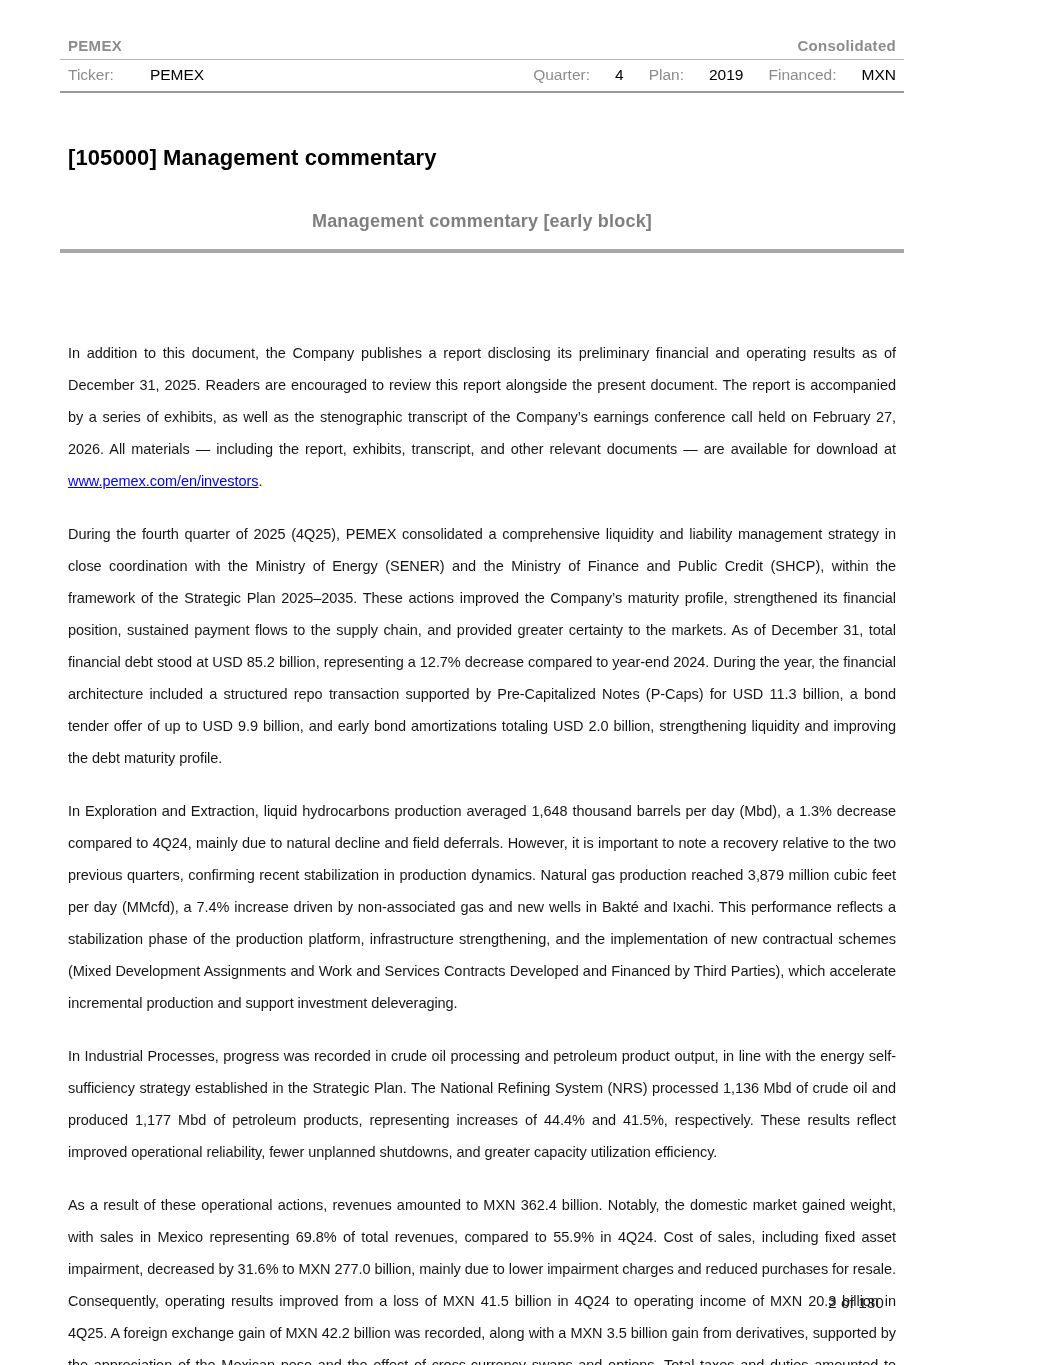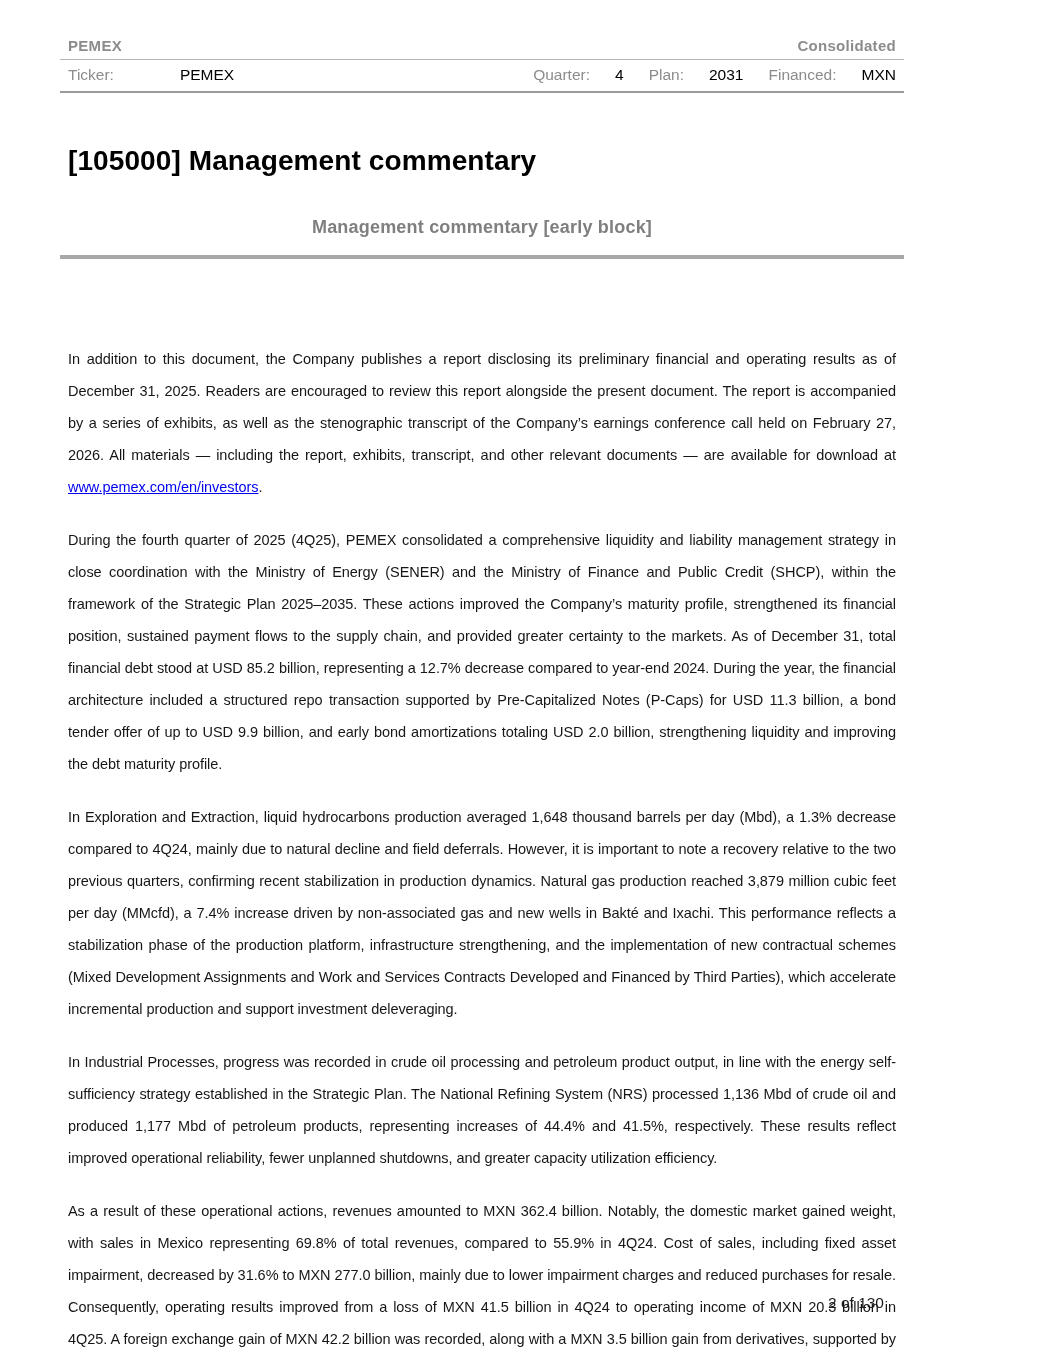--- a/index.html
+++ b/index.html
@@ -9,30 +9,30 @@
   }
   .inner{padding:0 68px;}
 
   
   .hdr-top{
     display:flex;justify-content:space-between;align-items:baseline;
     padding-top:37px;font-size:15px;font-weight:bold;color:#8c8c8c;letter-spacing:.3px;
   }
   hr.rule-thin{border:none;border-top:1px solid #b5b5b5;margin:5px -8px 0;}
   hr.rule-thin2{border:none;border-top:2px solid #9a9a9a;margin:0 -8px;}
-  .hdr-meta{display:flex;align-items:baseline;font-size:15.5px;padding:6px 0 7px;gap:30px;}
+  .hdr-meta{display:flex;align-items:baseline;font-size:15.5px;padding:6px 0 7px;}
   .meta-label{color:#8c8c8c;}
   .meta-value{color:#000000;}
   .ticker-value{margin-left:36px;}
   .meta-right{margin-left:auto;display:flex;align-items:flex-end;}
   .meta-right > *{margin-left:25px;}
   .meta-right > *:first-child{margin-left:0;}
 
   
-  h1.page-title{margin:52px 0 0;font-size:28px;font-weight:bold;color:#000000;letter-spacing:.1px;}
+  h1.page-title{margin:52px 0 0;font-size:22px;font-weight:bold;color:#000000;letter-spacing:.1px;}
   h2.section-title{margin:40px 0 0;font-size:18px;font-weight:bold;color:#7f7f7f;text-align:center;letter-spacing:.2px;}
   hr.rule-thick{border:none;height:4px;background:#a8a8a8;margin:17px -8px 0;}
 
   
   .body-text{margin-top:84px;font-size:14.5px;line-height:32px;text-align:justify;color:#161616;letter-spacing:-0.05px;}
   .body-text p{margin:0 0 21px;}
   p.summary-heading{text-decoration:underline;margin:46px 0 21px;text-align:left;}
   a.doc-link{color:#0000EE;text-decoration:underline;cursor:pointer;}
 
   
@@ -50,21 +50,21 @@
     </div>
     <hr class="rule-thin">
 
     <div class="hdr-meta">
       <span class="meta-label">Ticker:</span>
       <span class="meta-value ticker-value">PEMEX</span>
       <span class="meta-right">
         <span class="meta-label">Quarter:</span>
         <span class="meta-value">4</span>
         <span class="meta-label">Plan:</span>
-        <span class="meta-value">2031</span>
+        <span class="meta-value">2019</span>
         <span class="meta-label">Financed:</span>
         <span class="meta-value">MXN</span>
       </span>
     </div>
     <hr class="rule-thin2">
 
     <h1 class="page-title">[105000] Management commentary</h1>
 
     <h2 class="section-title">Management commentary [early block]</h2>
     <hr class="rule-thick">

